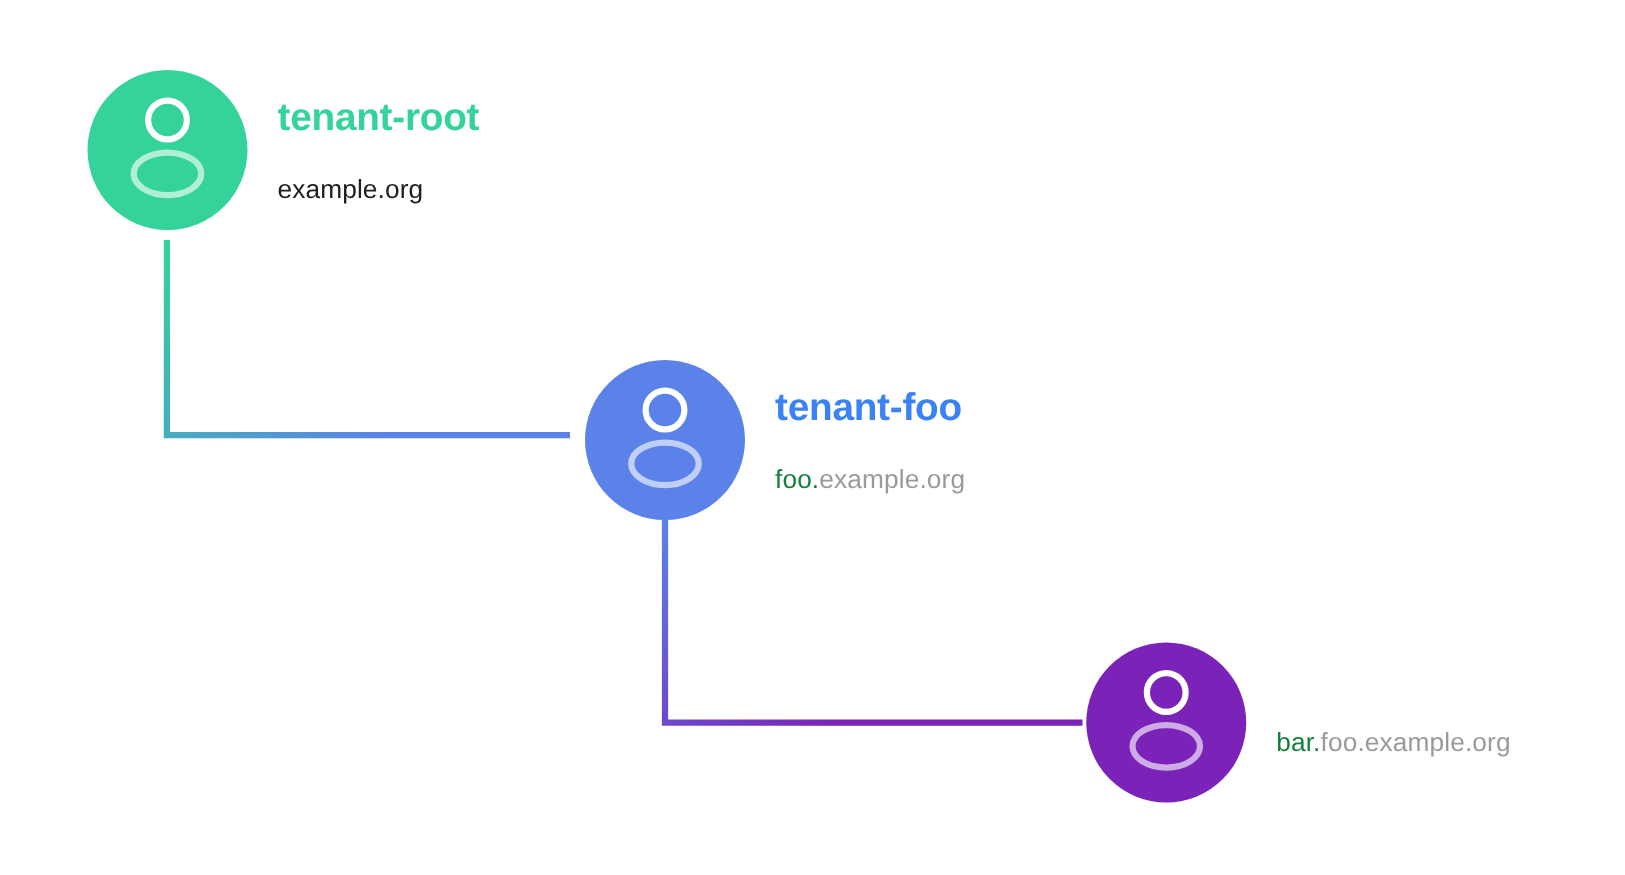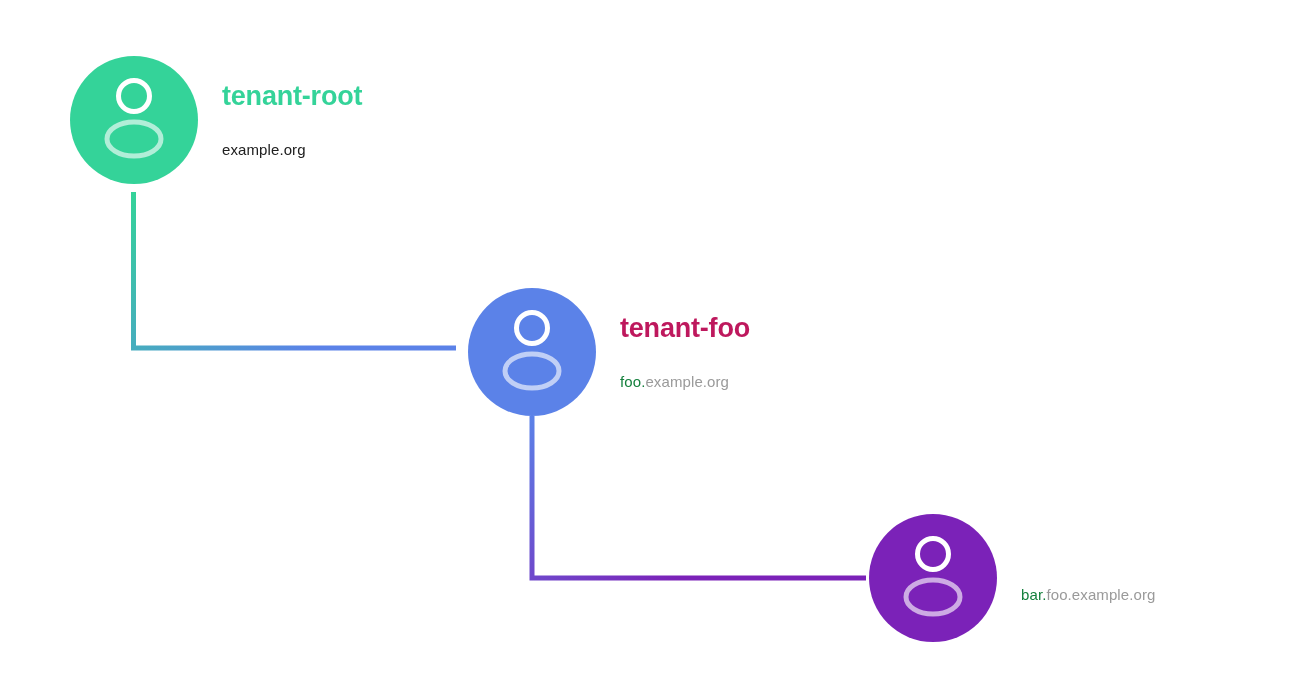--- a/index.html
+++ b/index.html
@@ -55,28 +55,28 @@
 
   .labels {
     margin-left: 24px;
     display: flex;
     flex-direction: column;
     justify-content: center;
     white-space: nowrap;
   }
 
   .node-title {
-    font-size: 27px;
+    font-size: 31px;
     font-weight: bold;
     line-height: 1.0;
     letter-spacing: -0.2px;
   }
 
   .node-domain {
-    font-size: 15px;
+    font-size: 21px;
     font-weight: normal;
     line-height: 1.0;
     margin-top: 32px;
     letter-spacing: 0.1px;
   }
 
   .domain-prefix {
     color: #15803d;
   }
 
@@ -122,21 +122,21 @@
   </div>
 
   <div class="node" style="left:468px; top:288px;">
     <div class="avatar" style="background:#5B82E8;">
       <svg viewBox="0 0 128 128" xmlns="http://www.w3.org/2000/svg">
         <circle cx="64" cy="40" r="15.5" fill="none" stroke="#ffffff" stroke-width="5"></circle>
         <ellipse cx="64" cy="83" rx="27" ry="17" fill="none" stroke="#ffffff" stroke-width="5" opacity="0.62"></ellipse>
       </svg>
     </div>
     <div class="labels">
-      <div class="node-title" style="color:#be185d;">tenant-foo</div>
+      <div class="node-title" style="color:#3b82f6;">tenant-foo</div>
       <div class="node-domain">
         <span class="domain-prefix">foo.</span><span class="domain-parent">example.org</span>
       </div>
     </div>
   </div>
 
   <div class="node" style="left:869px; top:514px;">
     <div class="avatar" style="background:#7B22B8;">
       <svg viewBox="0 0 128 128" xmlns="http://www.w3.org/2000/svg">
         <circle cx="64" cy="40" r="15.5" fill="none" stroke="#ffffff" stroke-width="5"></circle>

